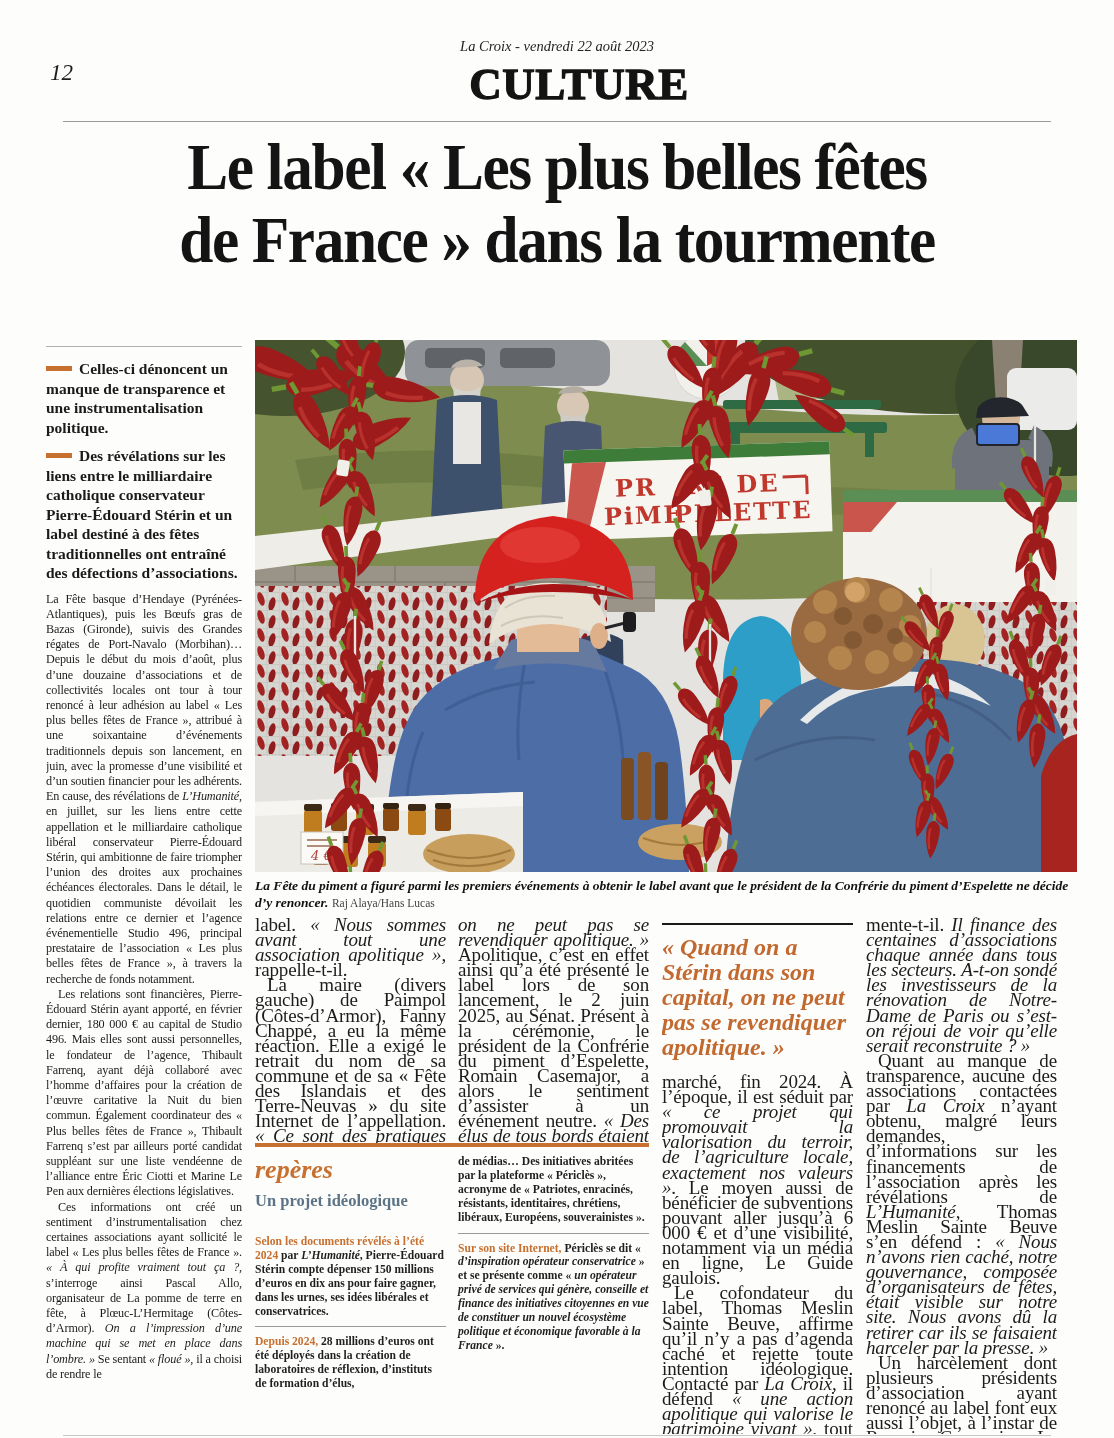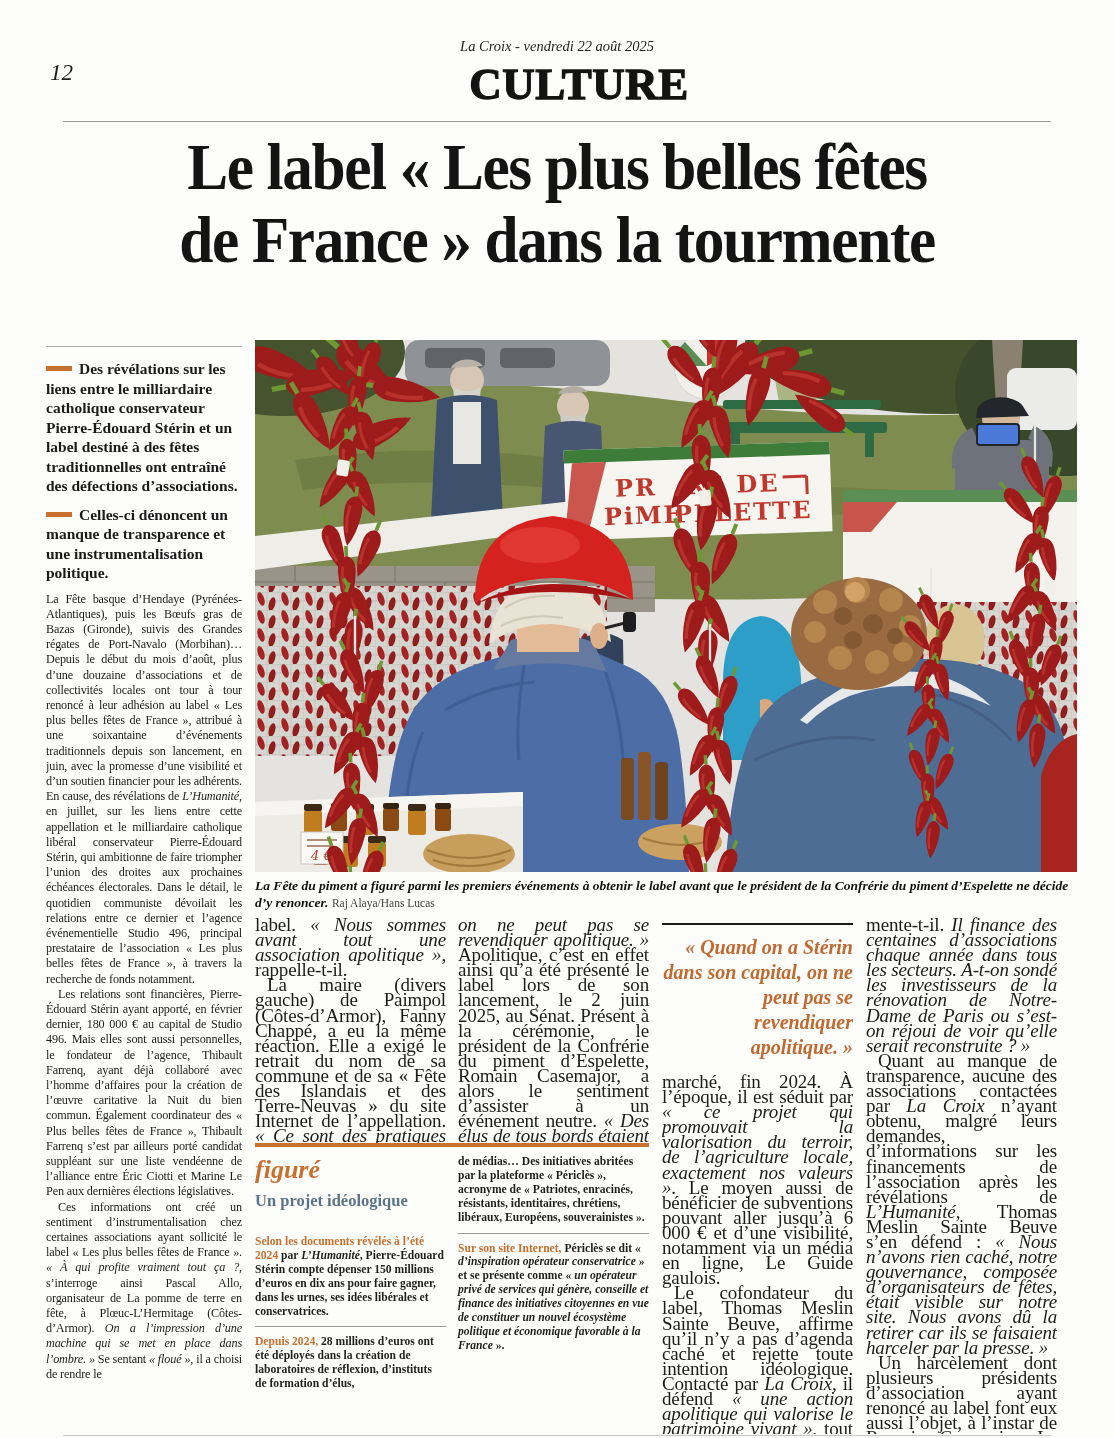--- a/index.html
+++ b/index.html
@@ -29,21 +29,21 @@
   .cap-b{font-weight:700;font-style:italic;color:#111;}
   .credit{font-size:11.5px;color:#444;}
   
   .tcol{position:absolute;top:917px;width:191px;overflow:hidden;}
   .tcol .bp{font-size:19px;line-height:15.1px;}
   .colA{left:255px;height:230px;}
   .colB{left:458px;height:230px;}
   .colC{left:662px;height:517px;}
   .colD{left:866px;height:517px;}
   .pull-quote{border-top:2px solid #1a1a1a;margin:6px 0 0 0;padding:10px 0 14px 0;
-     font-weight:700;font-style:italic;font-size:20px;line-height:25px;color:#c2692f;text-align:right;}
+     font-weight:700;font-style:italic;font-size:24px;line-height:25px;color:#c2692f;}
   .byline{margin:4px 0 0 0;font-weight:700;font-size:12.6px;font-family:Liberation Serif, serif;}
   
   .reperes{position:absolute;left:255px;top:1143px;width:394px;height:291px;overflow:hidden;}
   .rep-bar{height:4px;background:#c8702f;margin-bottom:8px;}
   .rep-cols{display:flex;gap:12px;}
   .rep-col{width:191px;}
   .rep-title{font-size:26px;line-height:30px;font-weight:700;font-style:italic;color:#c8702f;margin-bottom:6px;}
   .rep-sub{font-size:16.5px;font-weight:700;color:#5c7486;margin-bottom:24px;}
   .rep-col p{margin:0;font-size:11.6px;line-height:13.9px;font-weight:700;color:#1f1f1f;text-align:left;}
   .rep-col hr{border:none;border-top:1px solid #9a9a96;margin:8px 0;}
@@ -51,33 +51,33 @@
   
   .bt{font-family:"DejaVu Serif",serif;font-weight:bold;font-size:24px;fill:#c0372c;letter-spacing:2px;}
   .pt{font-family:"DejaVu Serif",serif;font-style:italic;font-size:13px;fill:#b3403a;}
 </style>
 </head>
 <body>
 
 <div class="page">
 
   <div class="pageno">12</div>
-  <div class="dateline">La Croix - vendredi 22 août 2025</div>
+  <div class="dateline">La Croix - vendredi 22 août 2023</div>
   <div class="section">CULTURE</div>
   <div class="rule rule-top"></div>
 
   <h1 class="headline">
     <span class="hl">Le label « Les plus belles fêtes</span>
     <span class="hl">de France » dans la tourmente</span>
   </h1>
 
   <div class="col-left">
     <div class="lede-rule"></div>
+    <p class="lede"><span class="dash"></span><span>Celles-ci dénoncent un manque de transparence et une instrumentalisation politique.</span></p>
     <p class="lede"><span class="dash"></span><span>Des révélations sur les liens entre le milliardaire catholique conservateur Pierre-Édouard Stérin et un label destiné à des fêtes traditionnelles ont entraîné des défections d’associations.</span></p>
-    <p class="lede"><span class="dash"></span><span>Celles-ci dénoncent un manque de transparence et une instrumentalisation politique.</span></p>
     <p class="bp">La Fête basque d’Hendaye (Pyrénées-Atlantiques), puis les Bœufs gras de Bazas (Gironde), suivis des Grandes régates de Port-Navalo (Morbihan)… Depuis le début du mois d’août, plus d’une douzaine d’associations et de collectivités locales ont tour à tour renoncé à leur adhésion au label « Les plus belles fêtes de France », attribué à une soixantaine d’événements traditionnels depuis son lancement, en juin, avec la promesse d’une visibilité et d’un soutien financier pour les adhérents. En cause, des révélations de <i>L’Humanité</i>, en juillet, sur les liens entre cette appellation et le milliardaire catholique libéral conservateur Pierre-Édouard Stérin, qui ambitionne de faire triompher l’union des droites aux prochaines échéances électorales. Dans le détail, le quotidien communiste dévoilait les relations entre ce dernier et l’agence événementielle Studio 496, principal prestataire de l’association « Les plus belles fêtes de France », à travers la recherche de fonds notamment.</p>
     <p class="bp indent">Les relations sont financières, Pierre-Édouard Stérin ayant apporté, en février dernier, 180 000 € au capital de Studio 496. Mais elles sont aussi personnelles, le fondateur de l’agence, Thibault Farrenq, ayant déjà collaboré avec l’homme d’affaires pour la création de l’œuvre caritative la Nuit du bien commun. Également coordinateur des « Plus belles fêtes de France », Thibault Farrenq s’est par ailleurs porté candidat suppléant sur une liste vendéenne de l’alliance entre Éric Ciotti et Marine Le Pen aux dernières élections législatives.</p>
     <p class="bp indent">Ces informations ont créé un sentiment d’instrumentalisation chez certaines associations ayant sollicité le label « Les plus belles fêtes de France ». <i>« À qui profite vraiment tout ça ?,</i> s’interroge ainsi Pascal Allo, organisateur de La pomme de terre en fête, à Plœuc-L’Hermitage (Côtes-d’Armor). <i>On a l’impression d’une machine qui se met en place dans l’ombre. »</i> Se sentant <i>« floué »</i>, il a choisi de rendre le</p>
   </div>
 
   <figure class="photo">
     <svg width="822" height="532" viewBox="0 0 822 532" xmlns="http://www.w3.org/2000/svg">
       <defs>
         <g id="pep">
           <path d="M0,-22 q8,2 7,14 q-1,16 -7,26 q-6,-10 -7,-26 q-1,-12 7,-14" fill="#9e1b1b"></path>
@@ -323,21 +323,21 @@
     <p class="bp">mente-t-il. <i>Il finance des centaines d’associations chaque année dans tous les secteurs. A-t-on sondé les investisseurs de la rénovation de Notre-Dame de Paris ou s’est-on réjoui de voir qu’elle serait reconstruite ? »</i></p>
     <p class="bp indent">Quant au manque de transparence, aucune des associations contactées par <i>La Croix</i> n’ayant obtenu, malgré leurs demandes, d’informations sur les financements de l’association après les révélations de <i>L’Humanité</i>, Thomas Meslin Sainte Beuve s’en défend : <i>« Nous n’avons rien caché, notre gouvernance, composée d’organisateurs de fêtes, était visible sur notre site. Nous avons dû la retirer car ils se faisaient harceler par la presse. »</i></p>
     <p class="bp indent">Un harcèlement dont plusieurs présidents d’association ayant renoncé au label font eux aussi l’objet, à l’instar de Romain Casemajor. Le président de la Confrérie du piment d’Espelette reçoit dorénavant des messages d’insultes et des menaces sur les réseaux sociaux, venant notamment de <i>« sympathisants de l’extrême droite »</i>.</p>
     <p class="byline">Pierre Berho</p>
   </div>
 
   <aside class="reperes">
     <div class="rep-bar"></div>
     <div class="rep-cols">
       <div class="rep-col">
-        <div class="rep-title">figuré</div>
+        <div class="rep-title">repères</div>
         <div class="rep-sub">Un projet idéologique</div>
         <p><span class="or">Selon les documents révélés à l’été 2024</span> par <i>L’Humanité</i>, Pierre-Édouard Stérin compte dépenser 150 millions d’euros en dix ans pour faire gagner, dans les urnes, ses idées libérales et conservatrices.</p>
         <hr>
         <p><span class="or">Depuis 2024,</span> 28 millions d’euros ont été déployés dans la création de laboratoires de réflexion, d’instituts de formation d’élus,</p>
       </div>
       <div class="rep-col">
         <p>de médias… Des initiatives abritées par la plateforme « Périclès », acronyme de « Patriotes, enracinés, résistants, identitaires, chrétiens, libéraux, Européens, souverainistes ».</p>
         <hr>
         <p><span class="or">Sur son site Internet,</span> Périclès se dit « <i>d’inspiration opérateur conservatrice</i> » et se présente comme « <i>un opérateur privé de services qui génère, conseille et finance des initiatives citoyennes en vue de constituer un nouvel écosystème politique et économique favorable à la France</i> ».</p>
       </div>

